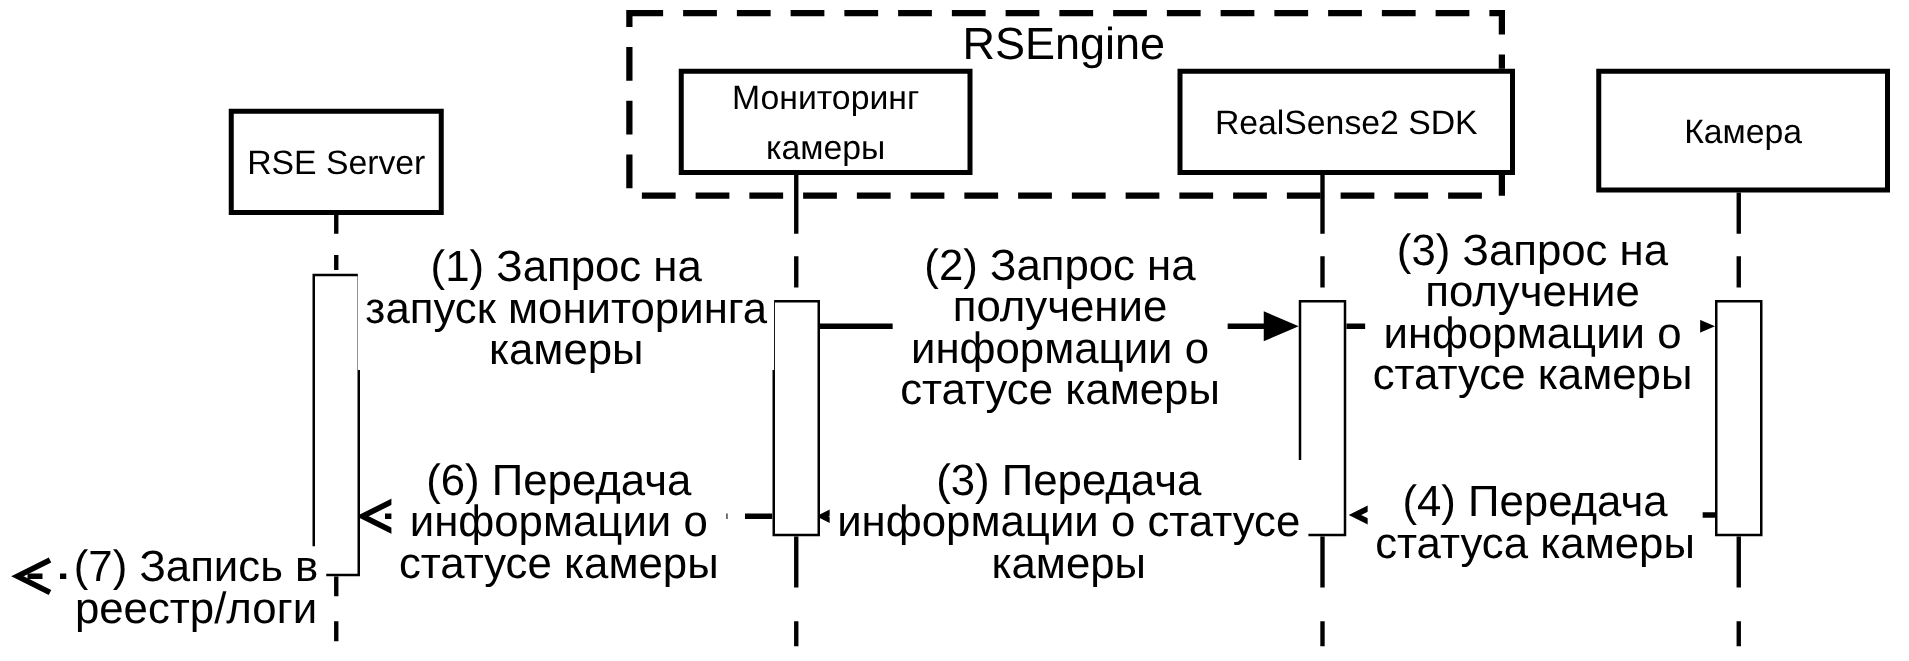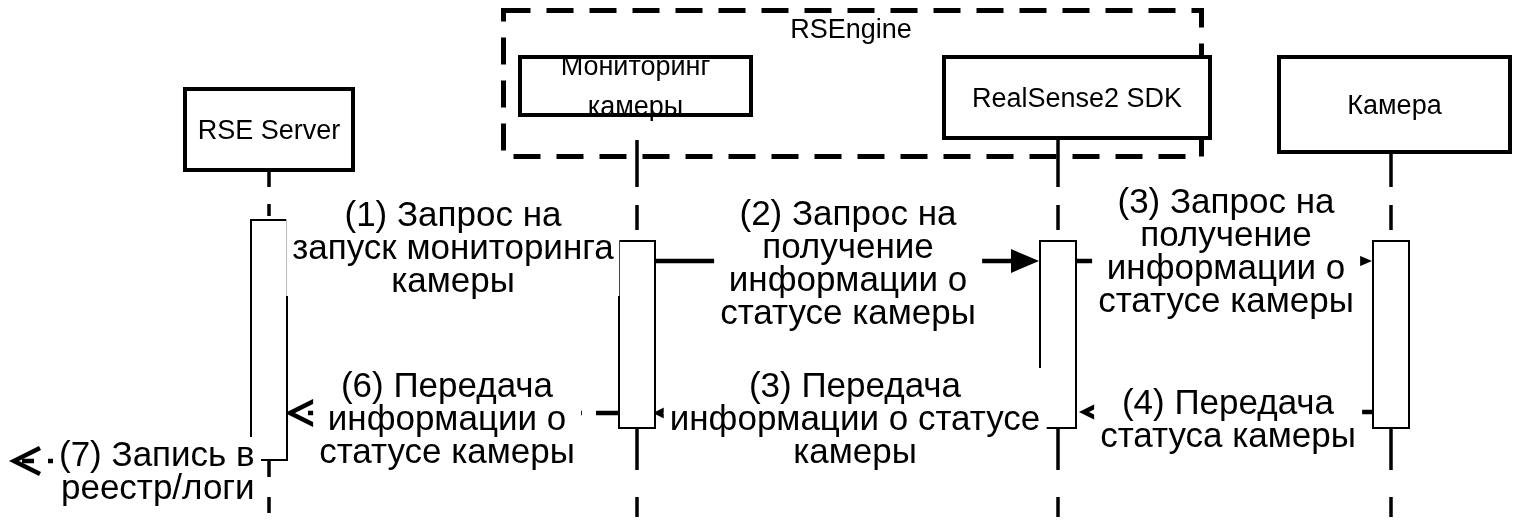--- a/index.html
+++ b/index.html
@@ -7,31 +7,31 @@
     position:relative;width:1527px;height:529px;background:#ffffff;
     font-family:"Liberation Sans",sans-serif;color:#000;overflow:hidden;
   }
   .stage svg{position:absolute;left:0;top:0;}
   .actor-box{
     position:absolute;box-sizing:border-box;border:4px solid #000;background:#fff;
     display:flex;align-items:center;justify-content:center;text-align:center;
     font-size:27px;line-height:40px;white-space:pre-line;z-index:3;
   }
   .frame-title{
-    position:absolute;transform:translateX(-50%);font-size:27px;z-index:3;
+    position:absolute;transform:translateX(-50%);font-size:36px;z-index:3;
   }
   .activation-bar{
     position:absolute;box-sizing:border-box;border:2px solid #000;background:#fff;z-index:1;
   }
   .msg{
     position:absolute;background:#fff;font-size:35px;line-height:33px;
     text-align:center;white-space:pre-line;transform:translateX(-50%);
     padding:0 6px;z-index:2;
   }
-  .msg.left-align{transform:none;text-align:right;}
+  .msg.left-align{transform:none;text-align:center;}
 </style>
 </head>
 <body>
 
 <div class="stage">
 
   <svg width="1527" height="529" viewBox="0 0 1527 529">
 
     <rect x="503.5" y="10.5" width="698" height="146" fill="none" stroke="#000" stroke-width="5" stroke-dasharray="27 16"></rect>
 
@@ -92,21 +92,21 @@
   </svg>
 
   <div class="activation-bar" style="left:250px;top:219px;width:38px;height:242px;"></div>
   <div class="activation-bar" style="left:618px;top:240px;width:38px;height:189px;"></div>
   <div class="activation-bar" style="left:1039px;top:240px;width:38px;height:189px;"></div>
   <div class="activation-bar" style="left:1372px;top:240px;width:38px;height:189px;"></div>
 
   <div class="frame-title" style="left:851px;top:14px;">RSEngine</div>
 
   <div class="actor-box" style="left:183px;top:55px;width:172px;height:85px;margin-top:32px;">RSE Server</div>
-  <div class="actor-box" style="left:518px;top:55px;width:235px;height:62px;">Мониторинг
+  <div class="actor-box" style="left:543px;top:55px;width:235px;height:85px;">Мониторинг
 камеры</div>
   <div class="actor-box" style="left:942px;top:55px;width:270px;height:85px;">RealSense2 SDK</div>
   <div class="actor-box" style="left:1277px;top:55px;width:235px;height:99px;">Камера</div>
 
   <div class="msg" style="left:453px;top:197px;">(1) Запрос на
 запуск мониторинга
 камеры</div>
   <div class="msg" style="left:848px;top:196px;">(2) Запрос на
 получение
 информации о

